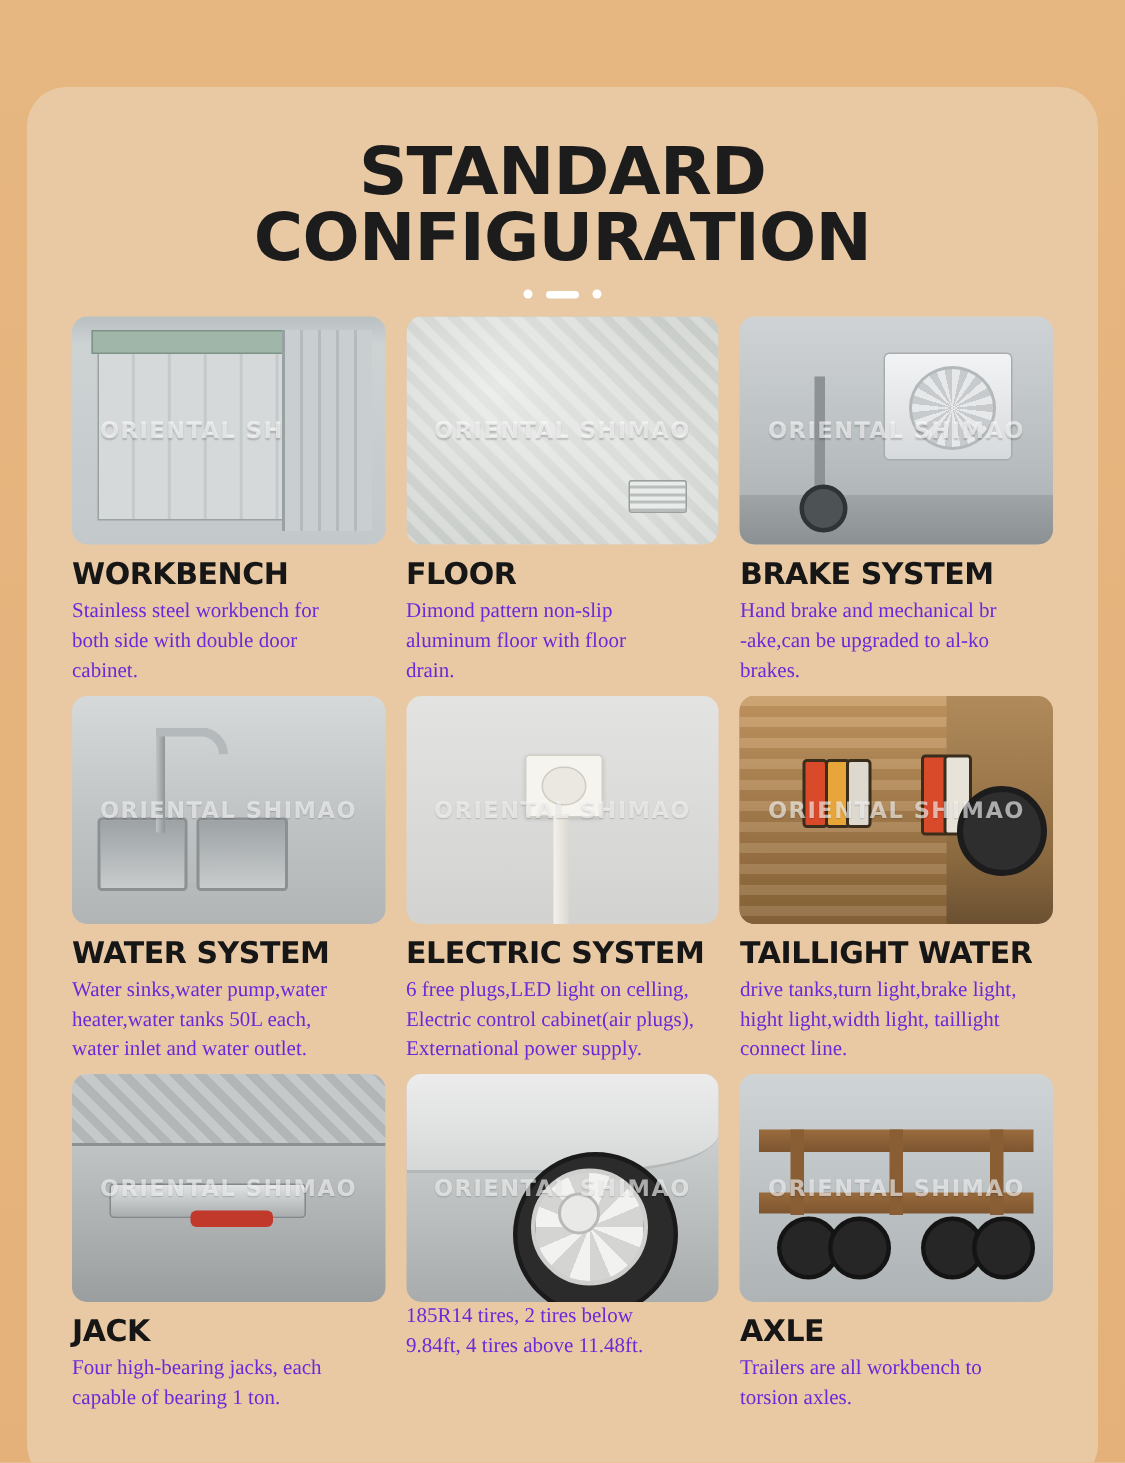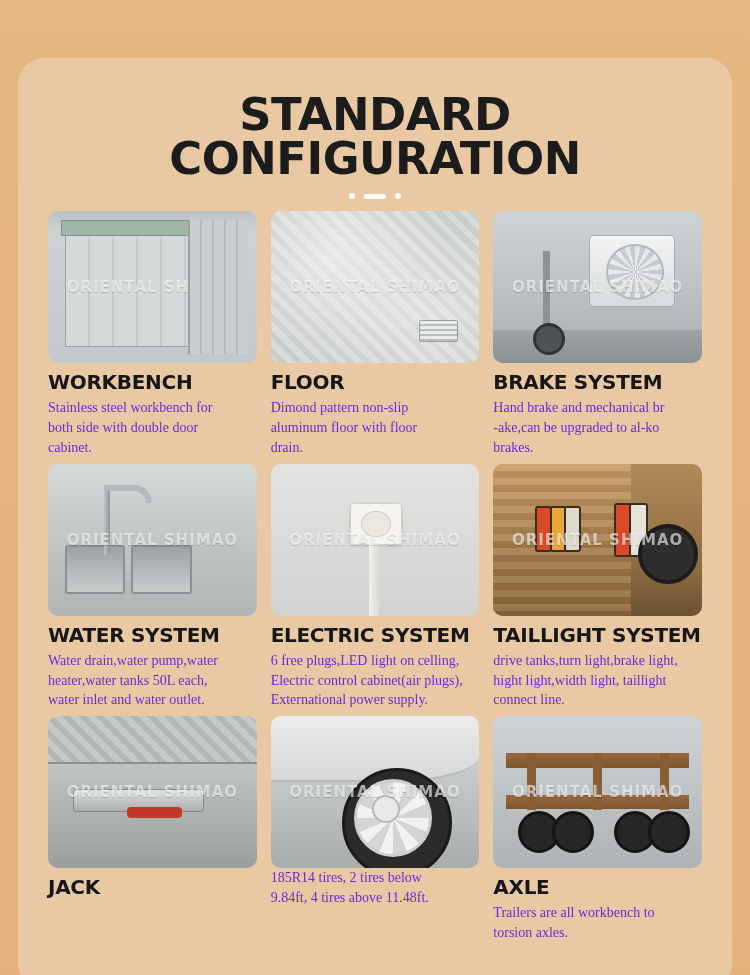--- a/index.html
+++ b/index.html
@@ -357,21 +357,21 @@
 
       <div class="cell">
         <div class="photo ph-water">
           <div class="sinkl"></div>
           <div class="sinkr"></div>
           <div class="faucet"></div>
           <div class="spout"></div>
           <div class="watermark">ORIENTAL SHIMAO</div>
         </div>
         <div class="item-title">WATER SYSTEM</div>
-        <div class="item-desc">Water drain,water pump,water
+        <div class="item-desc">Water sinks,water pump,water
 heater,water tanks 50L each,
 water inlet and water outlet.</div>
       </div>
 
       <div class="cell">
         <div class="photo ph-electric">
           <div class="plate"></div>
           <div class="socket"></div>
           <div class="conduit"></div>
           <div class="watermark">ORIENTAL SHIMAO</div>
@@ -386,34 +386,36 @@
         <div class="photo ph-taillight">
           <div class="panel"></div>
           <div class="lamp l1"></div>
           <div class="lamp l2"></div>
           <div class="lamp l3"></div>
           <div class="lamp l4"></div>
           <div class="lamp l5"></div>
           <div class="tire2"></div>
           <div class="watermark">ORIENTAL SHIMAO</div>
         </div>
-        <div class="item-title">TAILLIGHT SYSTEM</div>
+        <div class="item-title">TAILLIGHT WATER</div>
         <div class="item-desc">drive tanks,turn light,brake light,
 hight light,width light, taillight
 connect line.</div>
       </div>
 
       <div class="cell">
         <div class="photo ph-jack">
           <div class="plate"></div>
           <div class="bar"></div>
           <div class="handle"></div>
           <div class="watermark">ORIENTAL SHIMAO</div>
         </div>
         <div class="item-title">JACK</div>
+        <div class="item-desc">Four high-bearing jacks, each
+capable of bearing 1 ton.</div>
       </div>
 
       <div class="cell">
         <div class="photo ph-tire">
           <div class="body"></div>
           <div class="tyre"></div>
           <div class="rim"></div>
           <div class="hub"></div>
           <div class="watermark">ORIENTAL SHIMAO</div>
         </div>

